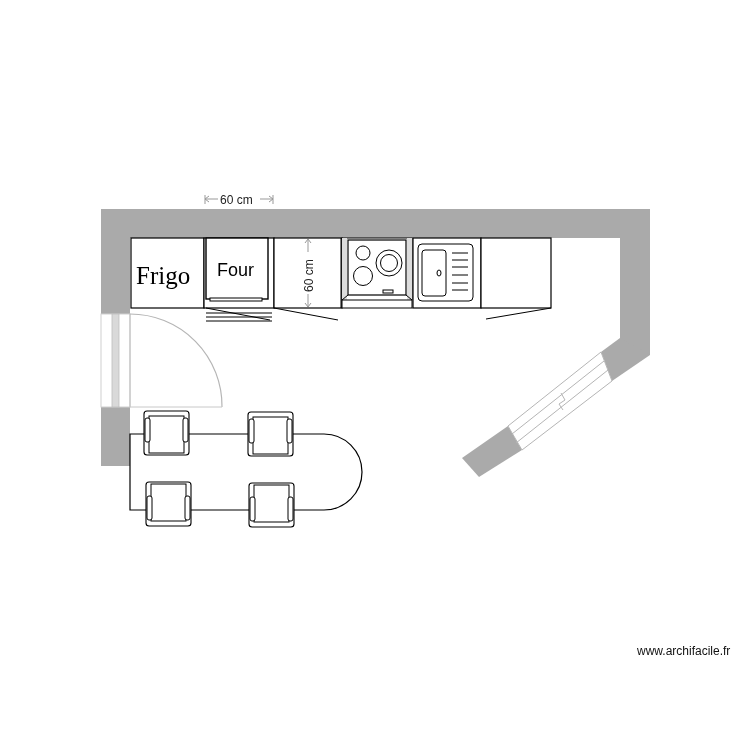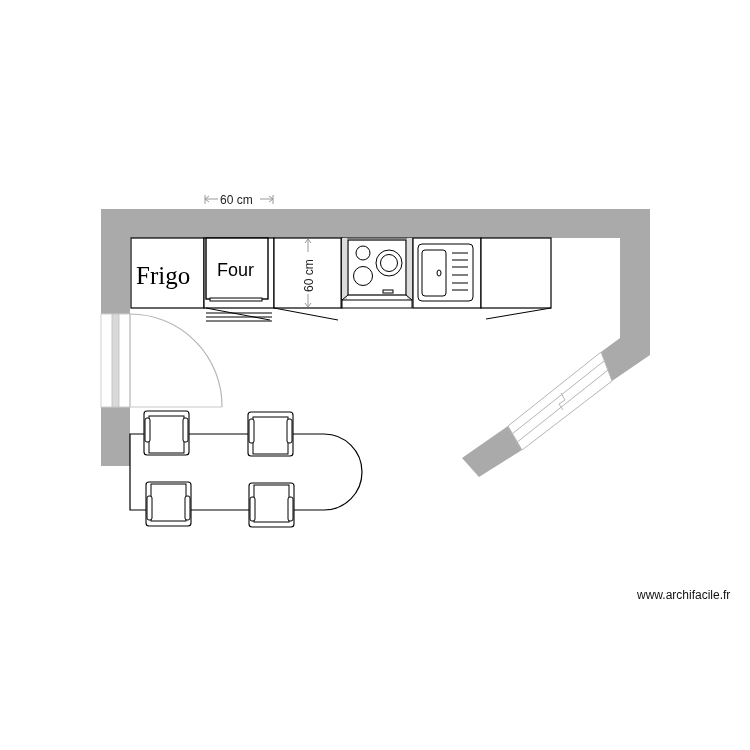--- a/index.html
+++ b/index.html
@@ -6,21 +6,21 @@
   body { width:750px; height:750px; position:relative; overflow:hidden; font-family:"Liberation Sans", sans-serif; }
   svg { position:absolute; left:0; top:0; }
   .wall { fill:#aaaaaa; }
   .unit { fill:#ffffff; stroke:#000; stroke-width:1.2; }
   .thin { fill:none; stroke:#000; stroke-width:1; }
   .grey-line { fill:none; stroke:#b5b5b5; stroke-width:1.2; }
   .dim { fill:none; stroke:#999999; stroke-width:1; }
   .lbl-serif { font-family:"Liberation Serif", serif; font-size:25px; fill:#000; }
   .lbl-sans { font-family:"Liberation Sans", sans-serif; font-size:18px; fill:#000; }
   .dim-text { font-family:"Liberation Sans", sans-serif; font-size:12px; fill:#222; }
-  .watermark { position:absolute; left:637px; top:588px; font-size:12px; color:#111; font-family:"Liberation Sans", sans-serif; }
+  .watermark { position:absolute; left:637px; top:644px; font-size:12px; color:#111; font-family:"Liberation Sans", sans-serif; }
 </style>
 </head>
 <body>
 
 <svg width="750" height="750" viewBox="0 0 750 750">
 
   <g>
 
     <rect class="wall" x="101" y="209" width="549" height="29"></rect>
 

